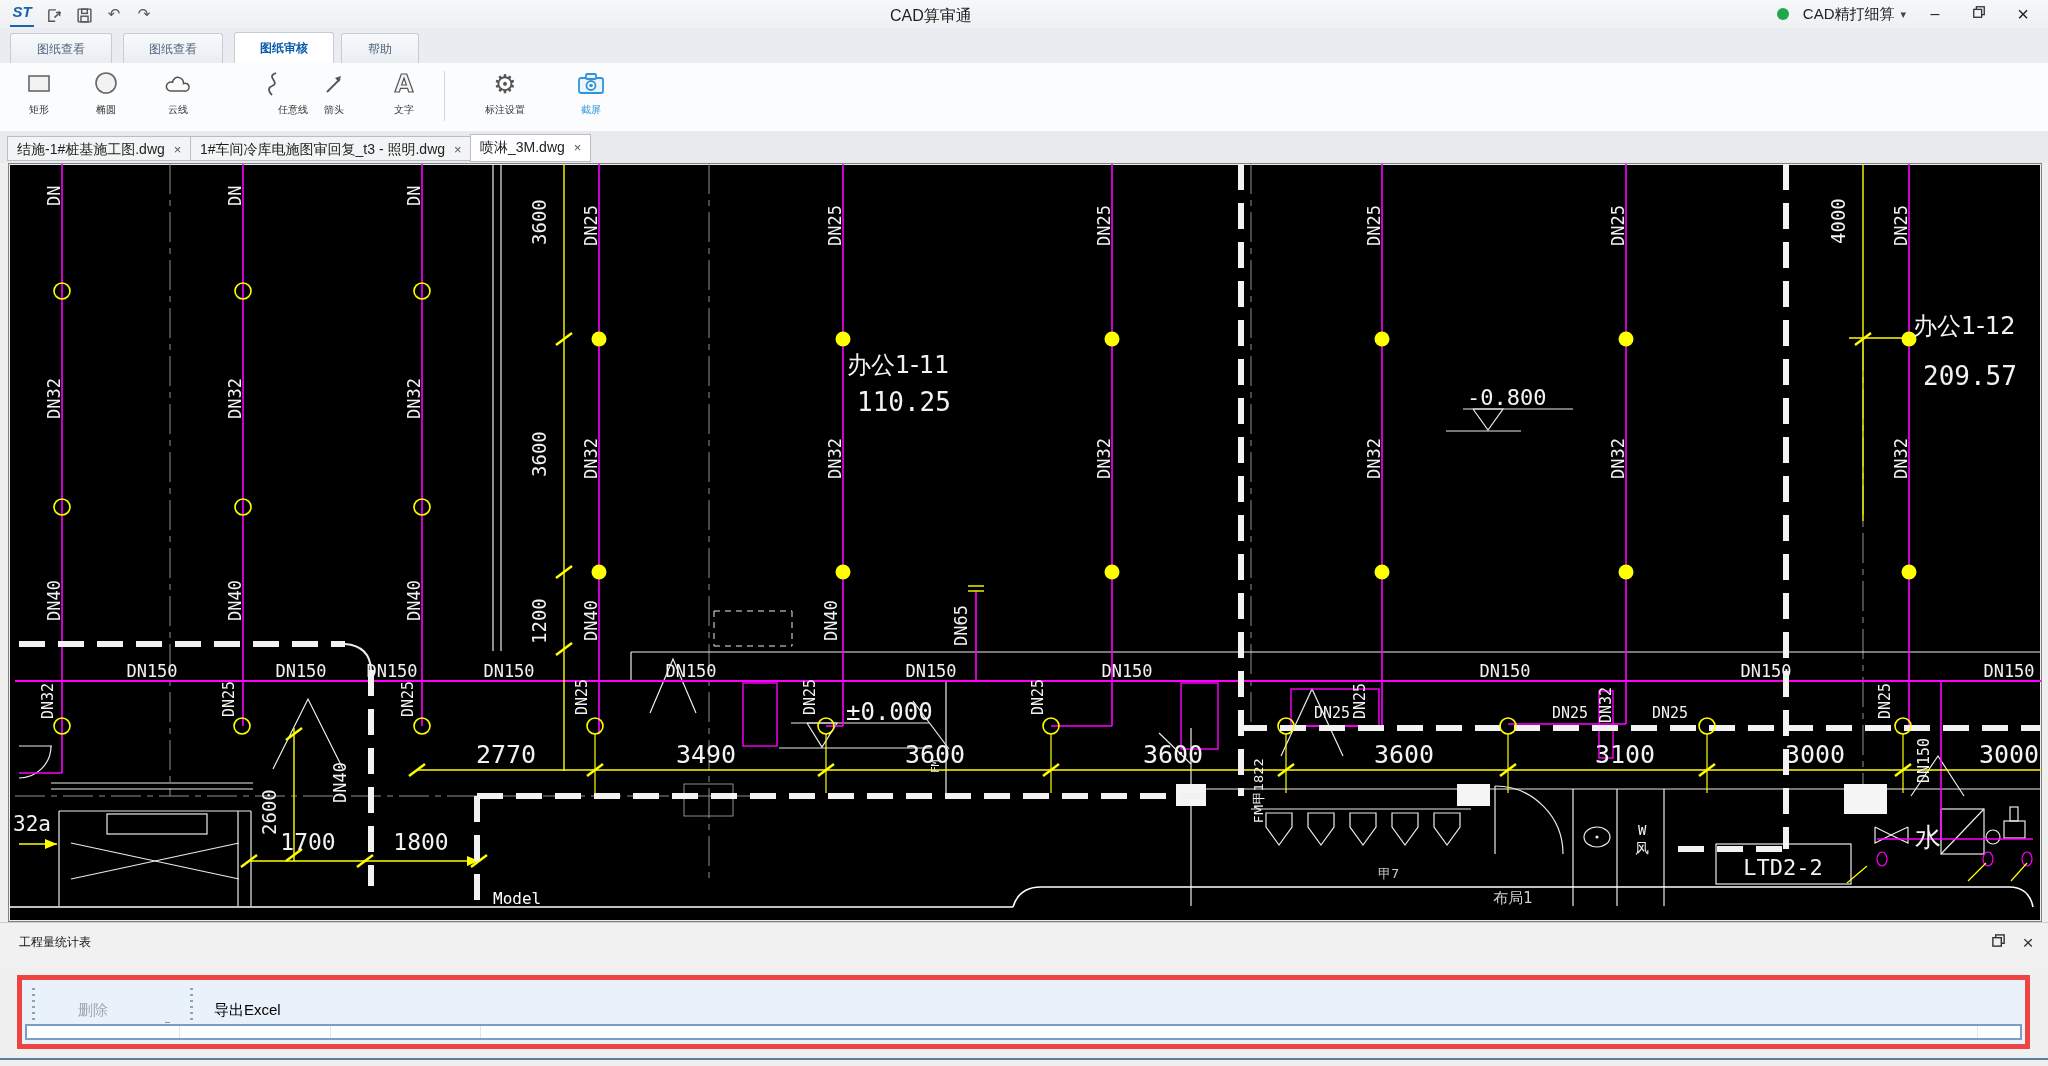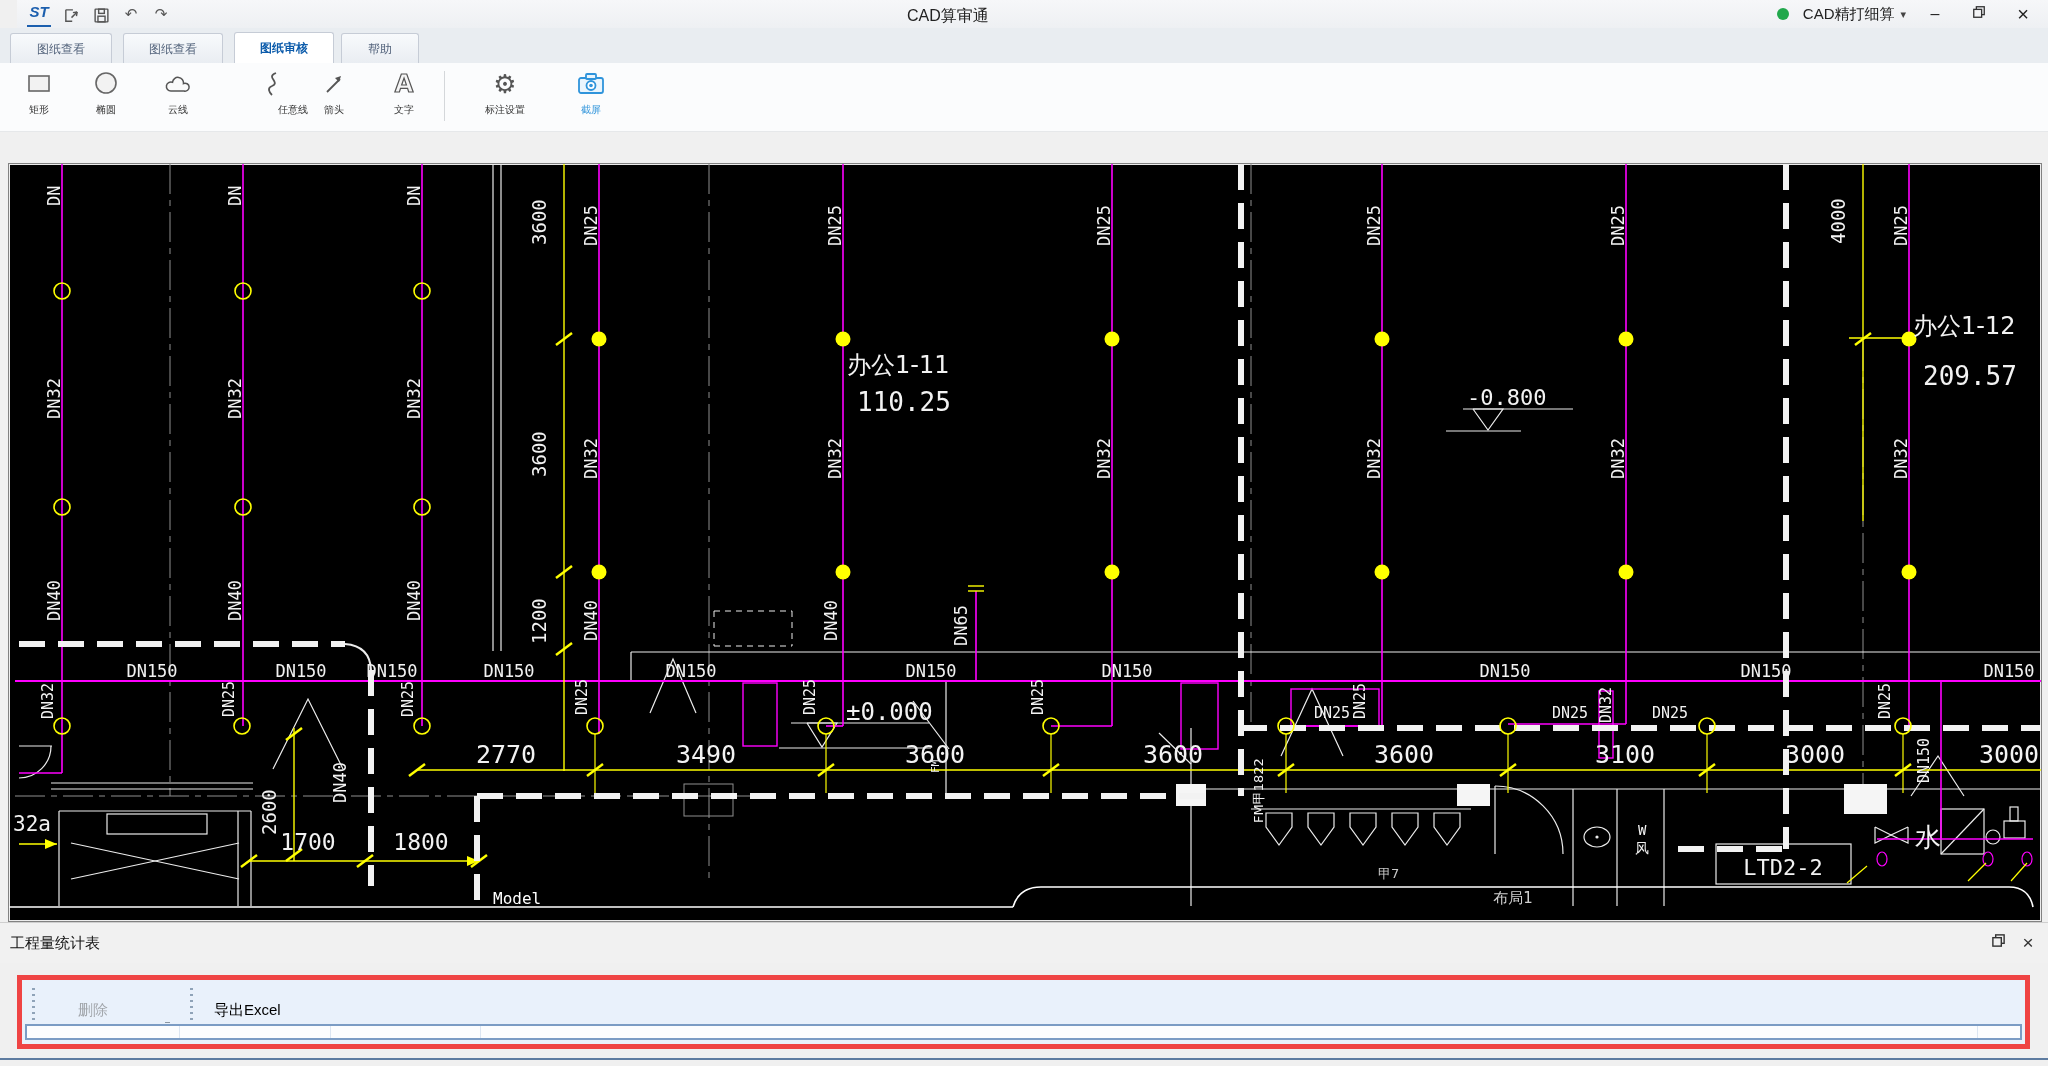--- a/index.html
+++ b/index.html
@@ -1,18 +1,18 @@
 <!DOCTYPE html>
 <html><head>
 <meta charset="utf-8">
 <style>
   html,body{margin:0;padding:0;background:#f0f0f0;font-family:"Liberation Sans","DejaVu Sans",sans-serif;}
   .app{position:relative;width:2048px;height:1066px;background:#f0f0f0;overflow:hidden;}
   
-  .titlebar{position:absolute;top:0;left:17px;right:0;height:28px;background:linear-gradient(#f6f7f9,#eef0f3);border-bottom:1px solid #e3e5e8;}
+  .titlebar{position:absolute;top:0;left:0;right:0;height:28px;background:linear-gradient(#f6f7f9,#eef0f3);border-bottom:1px solid #e3e5e8;}
   .logo{position:absolute;left:10px;top:3px;width:24px;height:22px;font-style:italic;font-weight:bold;color:#1c5fae;font-size:15px;line-height:18px;text-align:center;border-bottom:2px solid #1c5fae;}
   .qbtn{position:absolute;top:2px;width:24px;height:24px;text-align:center;line-height:24px;color:#555;font-size:15px;cursor:default;}
   .qbtn svg{vertical-align:middle}
   .apptitle{position:absolute;left:890px;top:6px;font-size:16px;color:#222;}
   .tb-right{position:absolute;right:10px;top:0;height:28px;display:flex;align-items:center;gap:14px;}
   .statusdot{width:12px;height:12px;border-radius:50%;background:#21a84c;}
   .brand{font-size:15px;color:#222;}
   .caret{font-size:11px;color:#444;margin-left:-8px;}
   .winbtn{width:30px;height:22px;text-align:center;line-height:22px;color:#222;font-size:16px;}
   
@@ -31,21 +31,21 @@
   .dtab{position:absolute;top:5px;height:25px;line-height:25px;padding:0 9px;font-size:14px;color:#222;background:#f3f4f5;border:1px solid #b9bec6;box-sizing:border-box;white-space:nowrap;}
   .dtab.active{background:#fff;top:3px;height:28px;z-index:2;}
   .dtab .x{margin-left:9px;color:#555;font-size:13px;}
   
   .canvas{position:absolute;left:8px;top:163px;width:2032px;height:757px;background:#000;border:1px solid #828282;box-shadow:inset 0 0 0 1px #ececec;}
   .canvas svg{position:absolute;left:0;top:0;}
   text.cadm{font-family:"DejaVu Sans Mono","Liberation Mono",monospace;}
   text.cadc{font-family:"DejaVu Sans","Liberation Sans",sans-serif;}
   
   .panelhead{position:absolute;top:922px;left:0;right:0;height:40px;background:#f1f1f1;border-top:1px solid #cfcfcf;}
-  .paneltitle{position:absolute;left:10px;top:11px;font-size:15px;color:#111;}
+  .paneltitle{position:absolute;left:19px;top:11px;font-size:12px;color:#111;}
   .phbtn{position:absolute;top:9px;width:24px;height:22px;text-align:center;line-height:22px;color:#333;font-size:17px;}
   .pbody{position:absolute;top:975px;left:17px;width:2013px;height:74px;background:#e9f1fb;border:5px solid #ef4444;box-sizing:border-box;}
   .handle{position:absolute;top:8px;width:3px;height:46px;background-image:repeating-linear-gradient(#8fa3b8 0 2px,transparent 2px 6px);}
   .pbtn{position:absolute;top:21px;font-size:15px;}
   .pbtn.gray{color:#a2a6ab;}
   .pbtn.dark{color:#000000;}
   .ddarrow{position:absolute;font-size:9px;color:#6d7b8a;border-top:1px solid #8a96a2;line-height:9px;padding-top:1px;}
   .strip{position:absolute;left:3px;right:3px;bottom:4px;height:12px;background:#fcfdfe;border:2px solid #7b9cc4;}
   .strip i{position:absolute;top:0;bottom:0;width:1px;background:#dce6f2;}
   .botline{position:absolute;top:1058px;left:0;right:0;height:2px;background:#5e7ca0;}
@@ -153,20 +153,25 @@
             <rect x="3" y="7" width="24" height="15" rx="2" stroke="#2f94db" stroke-width="1.8" fill="#eaf5fd"></rect>
             <rect x="10" y="3" width="10" height="5" rx="1" stroke="#2f94db" stroke-width="1.8" fill="#eaf5fd"></rect>
             <circle cx="15" cy="14.5" r="4.5" stroke="#2f94db" stroke-width="1.8" fill="#fff"></circle>
             <circle cx="15" cy="14.5" r="1.8" fill="#2f94db"></circle>
           </svg>
         </div>
         <div class="lbl">截屏</div>
       </div>
     </div>
 
+  <div class="doctabs" id="doctabs">
+      <div class="dtab" style="left: 7px;"><span>结施-1#桩基施工图.dwg</span><span class="x">×</span></div>
+      <div class="dtab" style="left: 190px;"><span>1#车间冷库电施图审回复_t3 - 照明.dwg</span><span class="x">×</span></div>
+      <div class="dtab active" style="left: 470px;"><span>喷淋_3M.dwg</span><span class="x">×</span></div>
+    </div>
 
   <div class="canvas">
     <svg id="cadsvg" width="2032" height="757" viewBox="8 163 2032 757">
         <line x1="169" y1="163" x2="169" y2="795" stroke="#8f8f8f" stroke-width="1" stroke-dasharray="30 6 6 6"></line>
         <line x1="708" y1="163" x2="708" y2="878" stroke="#8f8f8f" stroke-width="1" stroke-dasharray="30 6 6 6"></line>
         <line x1="1250" y1="163" x2="1250" y2="727" stroke="#8f8f8f" stroke-width="1" stroke-dasharray="30 6 6 6"></line>
         <line x1="1862" y1="340" x2="1862" y2="800" stroke="#8f8f8f" stroke-width="1" stroke-dasharray="30 6 6 6"></line>
         <line x1="14" y1="795" x2="760" y2="795" stroke="#8f8f8f" stroke-width="1" stroke-dasharray="30 6 6 6"></line>
         <rect x="683" y="783" width="49" height="32" stroke="#8f8f8f" stroke-width="1" fill="none"></rect>
         <line x1="492" y1="163" x2="492" y2="650" stroke="#ececec" stroke-width="1.2"></line>

